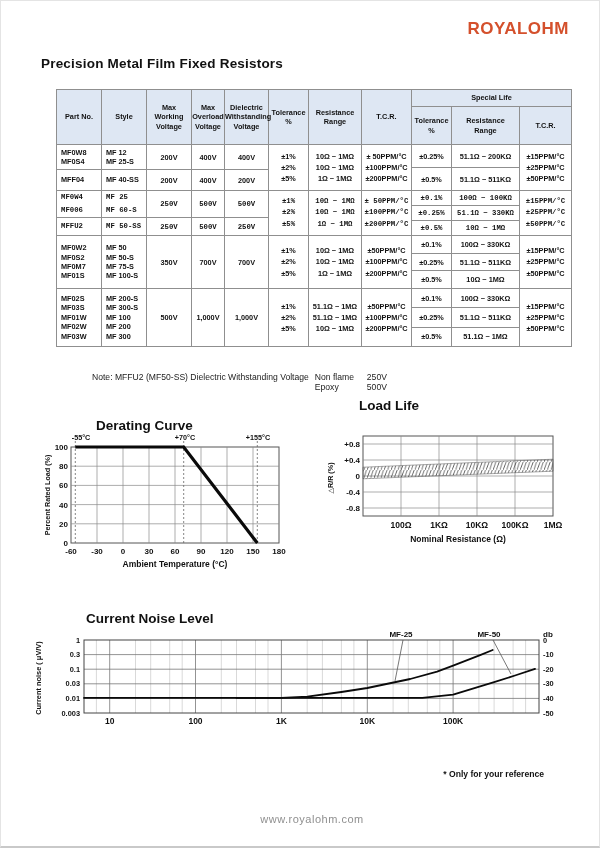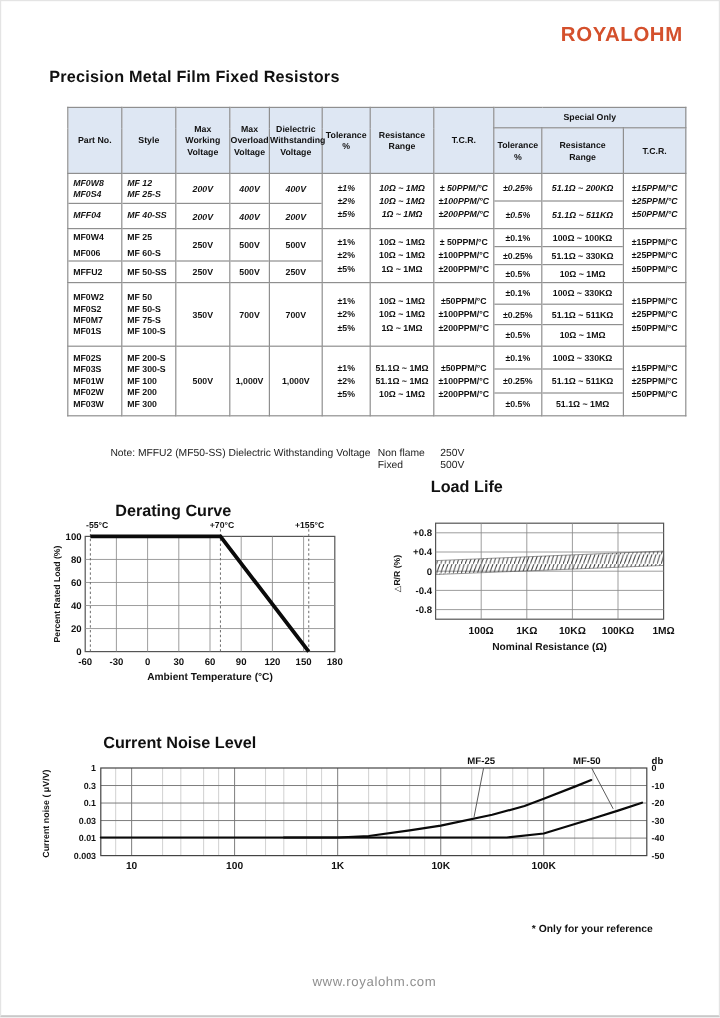--- a/index.html
+++ b/index.html
@@ -19,21 +19,21 @@
   .pre{white-space:pre-line;line-height:1.3;display:inline-block;}
   .lh{line-height:1.55;}
   .sp2{line-height:1.85;}
   .stack{display:flex;flex-direction:column;}
   .stack>div{display:flex;align-items:center;border-bottom:1px solid #8f8f8f;overflow:hidden;}
   .stack>div:last-child{border-bottom:none;}
   .stack>div.left{justify-content:flex-start;padding-left:4px;text-align:left;}
   .stack>div.mid{justify-content:center;text-align:center;}
   td .pl{padding-left:4px;text-align:left;display:block;}
   tr.g1 .stack{height:45px;} tr.g2 .stack{height:44px;}
-  tr.g1{height:45px;font-style:italic;} tr.g2{height:44px;} tr.g3{height:52px;} tr.g4{height:57px;}
+  tr.g1{height:45px;} tr.g2{height:44px;font-family:Liberation Mono, monospace;} tr.g3{height:52px;} tr.g4{height:57px;}
 
   
   .note{position:absolute;top:371px;left:75px;font-size:8.6px;color:#222;display:flex;margin-left:16px;}
   .note-pairs{margin-left:6px;}
   .note-row{display:flex;}
   .note-row .nl{width:52px;}
   .note-row .nv{width:34px;}
 
   
   .chart-title{font-size:13.5px;font-weight:bold;}
@@ -91,21 +91,21 @@
 Overload
 Voltage</th>
         <th rowspan="2">Dielectric
 Withstanding
 Voltage</th>
         <th rowspan="2">Tolerance
 %</th>
         <th rowspan="2">Resistance
 Range</th>
         <th rowspan="2">T.C.R.</th>
-        <th colspan="3">Special Only</th>
+        <th colspan="3">Special Life</th>
       </tr>
       <tr style="height:38px">
         <th>Tolerance
 %</th>
         <th>Resistance
 Range</th>
         <th>T.C.R.</th>
       </tr>
     </thead>
     <tbody>
@@ -408,21 +408,21 @@
   </div>
 
   <div class="note">
     <span>Note: MFFU2 (MF50-SS) Dielectric Withstanding Voltage</span>
     <div class="note-pairs">
       <div class="note-row">
           <span class="nl">Non flame</span>
           <span class="nv">250V</span>
         </div>
       <div class="note-row">
-          <span class="nl">Fixed</span>
+          <span class="nl">Epoxy</span>
           <span class="nv">500V</span>
         </div>
     </div>
   </div>
 
   <div class="derating">
     <div class="chart-title">Derating Curve</div>
     <svg width="265" height="140" viewBox="0 0 265 140">
       <g>
         <rect x="32" y="14" width="208" height="96" fill="none" stroke="#555" stroke-width="1"></rect>

